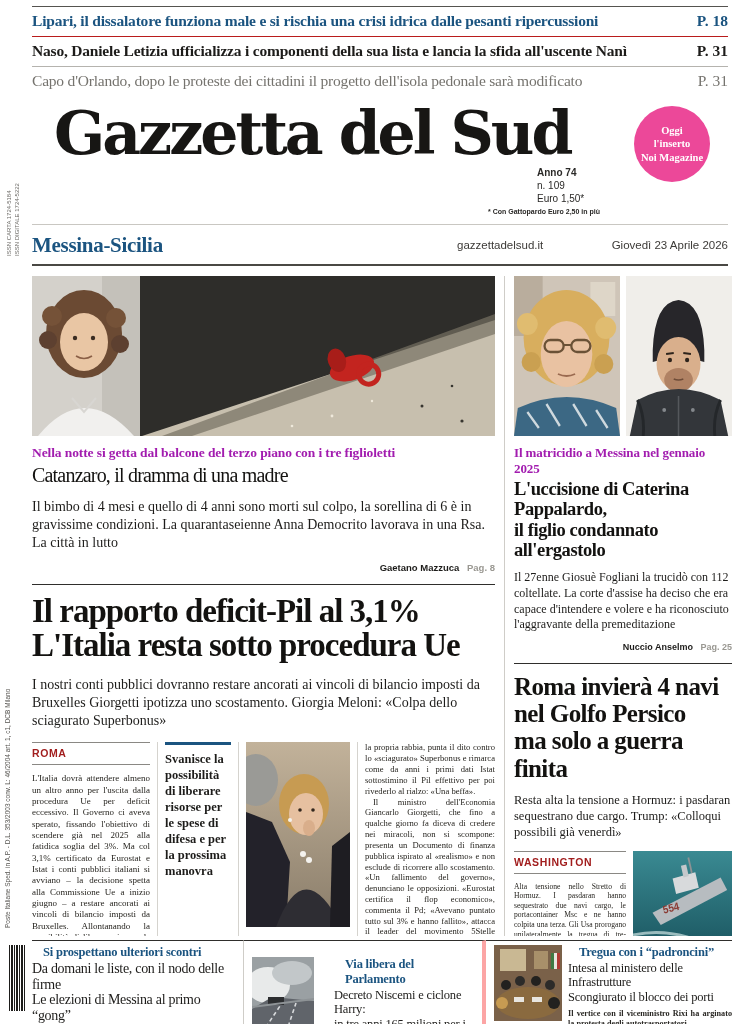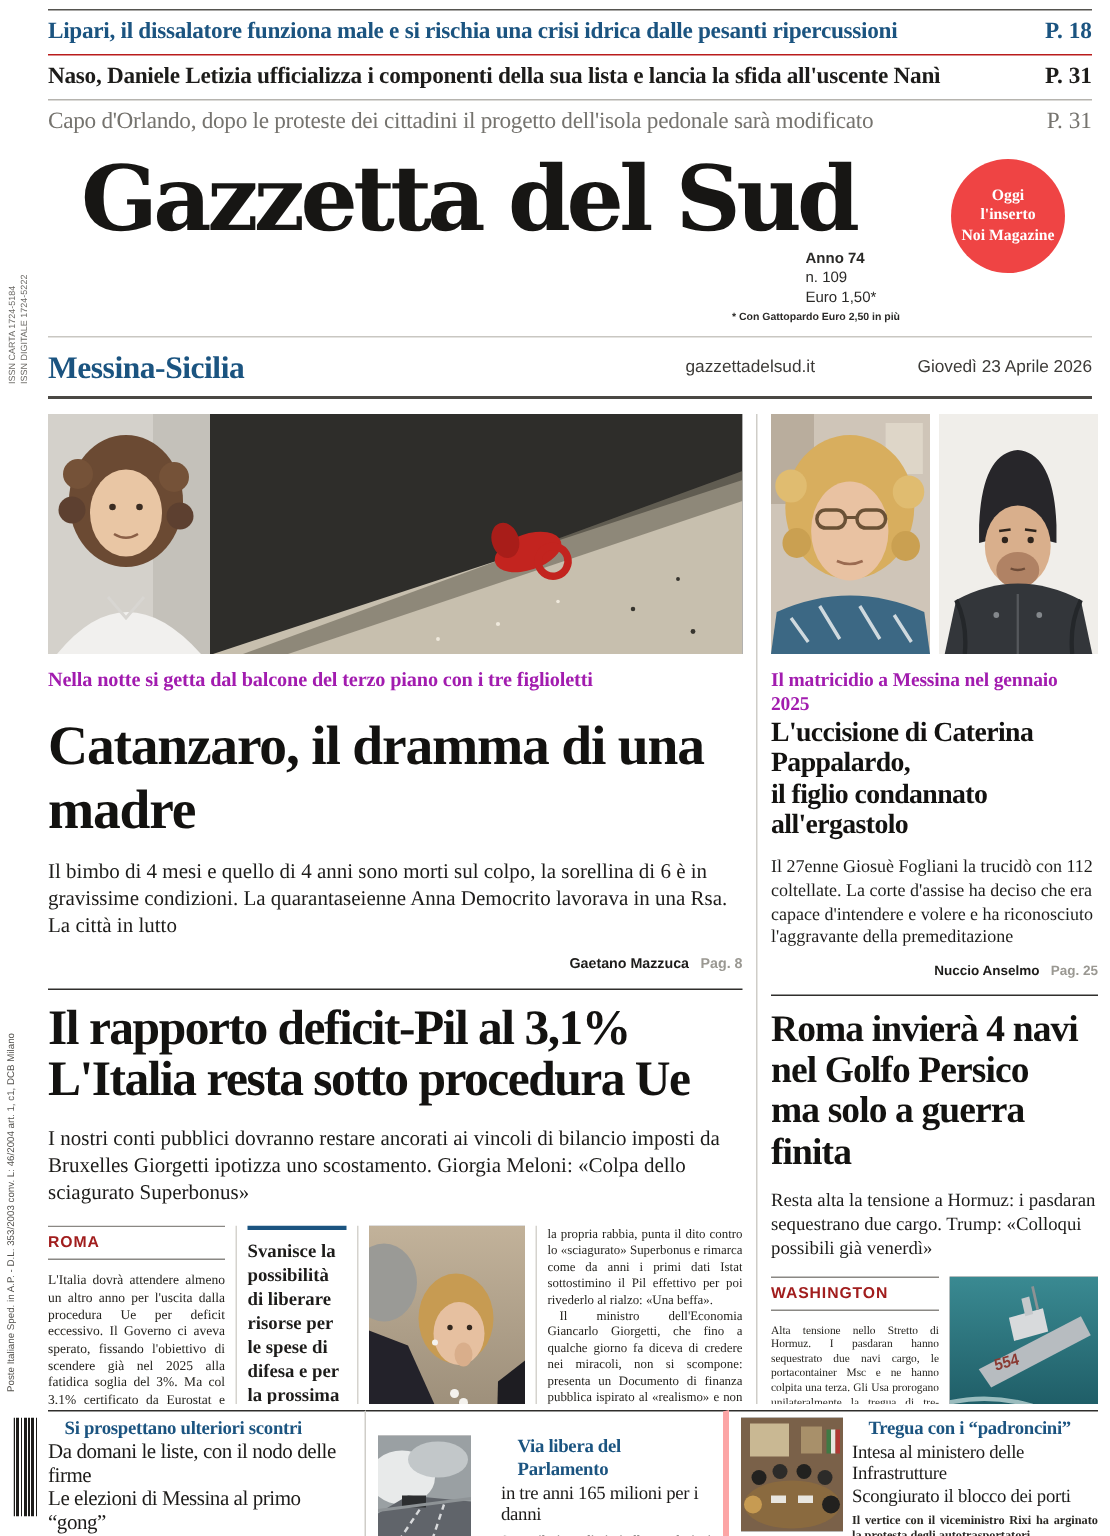--- a/index.html
+++ b/index.html
@@ -20,42 +20,42 @@
   .r2 .tb-text, .r2 .tb-page { color:#1d1c1a; }
   .r3 .tb-text, .r3 .tb-page { color:#75736e; font-weight:normal; }
 
   
   .masthead { position:absolute; left:32px; right:12px; top:98px; height:158px; }
   .issn { position:absolute; left:-26px; top:158px; transform:rotate(-90deg); transform-origin:left top;
           font-family:"Liberation Sans", sans-serif; font-size:6px; color:#6b6965; line-height:1.3; width:100px; }
   .paper-title { position:absolute; left:22px; top:0px; font-family:"DejaVu Serif", serif;
           font-weight:bold; font-size:60px; letter-spacing:-3px; color:#171614; white-space:nowrap; }
   .badge { position:absolute; right:18px; top:8px; width:76px; height:76px; border-radius:50%;
-          background:#ef4444; color:#fff; display:flex; flex-direction:column; align-items:center; justify-content:center;
+          background:#ec4899; color:#fff; display:flex; flex-direction:column; align-items:center; justify-content:center;
           font-weight:bold; font-size:10.5px; line-height:1.25; text-align:center; }
   .issue-info { position:absolute; left:505px; top:68px; font-family:"Liberation Sans", sans-serif; font-size:10px; line-height:1.3; color:#2a2927; }
   .issue-info .b { font-weight:bold; }
   .price-note { position:absolute; left:456px; top:110px; font-family:"Liberation Sans", sans-serif; font-size:7px; font-weight:bold; color:#2a2927; }
   .mast-rule { position:absolute; left:0; right:0; top:126px; border-top:1px solid #c9c7c2; }
   .edition { position:absolute; left:0; top:135px; font-weight:bold; font-size:21px; color:#1b5480; letter-spacing:-0.3px; }
   .website { position:absolute; left:425px; top:141px; font-family:"Liberation Sans", sans-serif; font-size:11.5px; color:#3c3a37;text-align:right; }
   .issue-date { position:absolute; right:0; top:141px; font-family:"Liberation Sans", sans-serif; font-size:11.5px; color:#3c3a37; }
   .mast-rule-bottom { position:absolute; left:0; right:0; top:166px; border-top:2px solid #4a4844; }
 
   
   .main { position:absolute; left:32px; right:8px; top:276px; height:660px; display:flex; overflow:hidden; }
   .main-left { width:463px; }
   .main-right { flex:1; border-left:1px solid #cfcdc8; margin-left:9px; padding-left:9px; }
 
   .photo { position:relative; overflow:hidden; background:#888; }
   .photo svg { display:block; width:100%; height:100%; }
 
   .lead-photo { height:160px; }
   .kicker { font-weight:bold; font-size:13.5px; color:#a21caf; margin-top:9px; letter-spacing:-0.1px; }
-  .lead-headline { font-weight:bold; font-size:37px; letter-spacing:-0.8px; color:#131210; margin-top:15px; }
+  .lead-headline { font-weight:normal; font-size:20px; letter-spacing:-0.8px; color:#131210; margin-top:3px; }
   .deck { font-size:14px; line-height:1.3; margin-top:11px; color:#1d1c1a; }
   .byline { text-align:right; font-family:"Liberation Sans", sans-serif; font-size:9.5px; font-weight:bold; margin-top:9px; color:#1d1c1a; }
   .byline .pg { color:#9a9892; margin-left:5px; }
   .rule-heavy { border-top:1.5px solid #2f2e2c; margin-top:11px; }
 
   .deficit-headline { font-weight:bold; font-size:33px; line-height:1.05; letter-spacing:-1px; color:#131210; margin-top:9px; }
   .deficit-deck { font-size:14px; line-height:1.3; margin-top:13px; }
   .cols { display:flex; margin-top:12px; height:232px; overflow:hidden; }
   .col-div { border-left:1px solid #d5d3ce; margin:0 7px; }
   .body-col { font-size:9px; line-height:1.26; text-align:justify; color:#26241f; }
@@ -360,20 +360,21 @@
         <polygon points="0,76 62,76 62,44 20,40 0,52" fill="#60646a"></polygon>
         <line x1="10" y1="76" x2="30" y2="46" stroke="#d8dadc" stroke-width="1.6" stroke-dasharray="4 3"></line>
         <line x1="34" y1="76" x2="44" y2="46" stroke="#d8dadc" stroke-width="1.6" stroke-dasharray="4 3"></line>
         <rect x="16" y="40" width="16" height="8" fill="#2c2e30"></rect>
         <line x1="0" y1="50" x2="62" y2="42" stroke="#8e9396" stroke-width="2"></line>
       </svg>
     </div>
     <div>
       <div class="b-kicker">Via libera del Parlamento</div>
       <div class="b-headline-sm">
+        <div>Decreto Niscemi e ciclone Harry:</div>
         <div>in tre anni 165 milioni per i danni</div>
       </div>
       <div class="b-body">Scatta il piano di aiuti alle popolazioni colpite dal ciclone Harry e dalla frana.</div>
 
     </div>
   </div>
 
   <div class="bart bart-c">
     <div class="photo b-photo-c">
       <svg viewBox="0 0 68 76" preserveAspectRatio="none">

